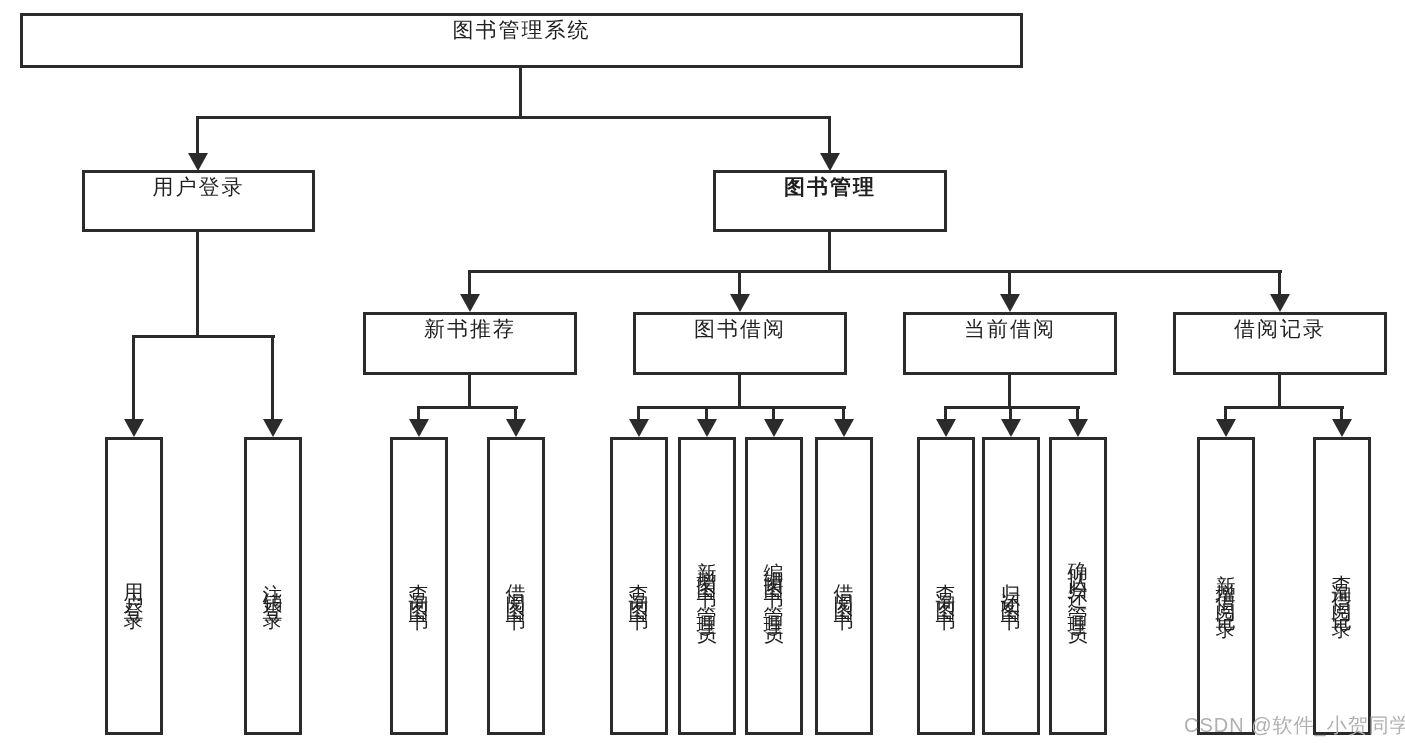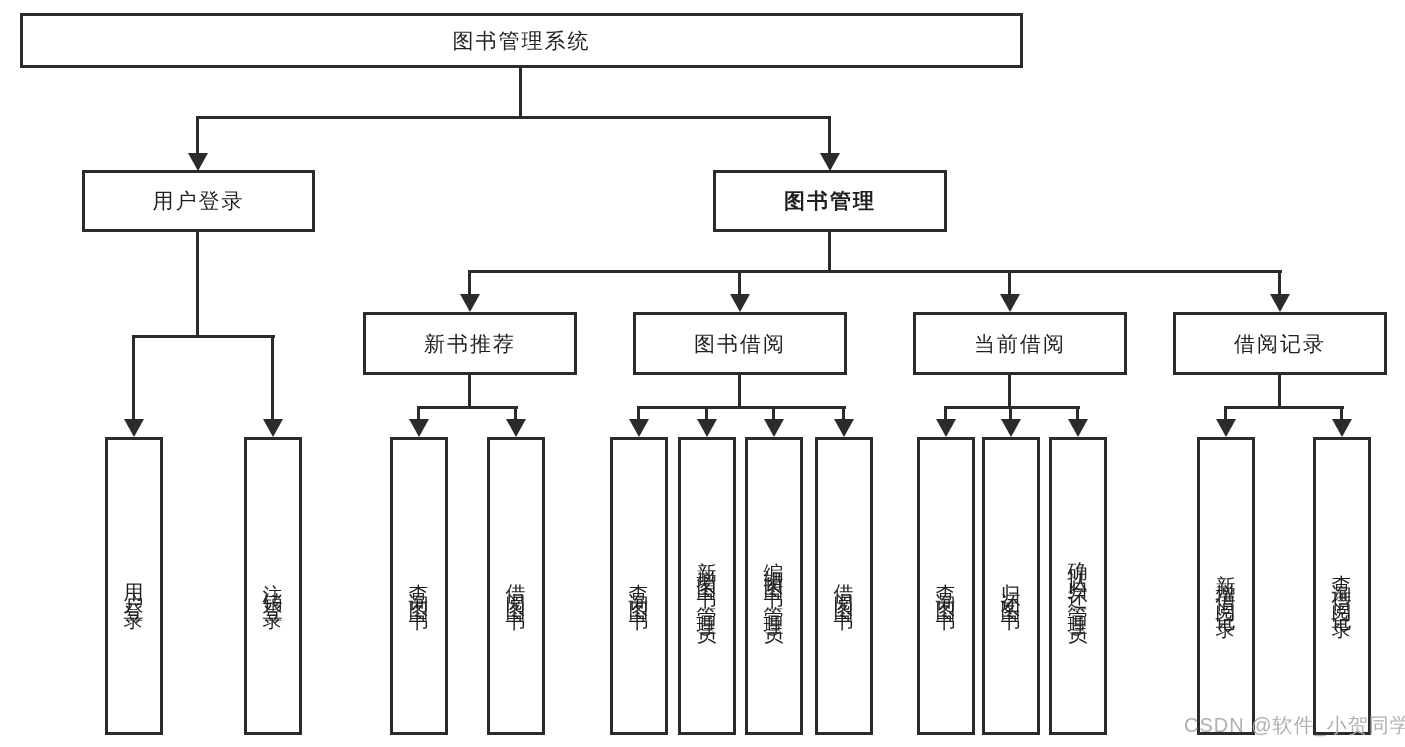--- a/index.html
+++ b/index.html
@@ -11,21 +11,21 @@
     font-family: "Liberation Serif", "DejaVu Serif", serif;
     color: #1f1f1f;
     overflow: hidden;
   }
   .hbox {
     position: absolute;
     box-sizing: border-box;
     border: 3px solid #2b2b2b;
     background: #ffffff;
     display: flex;
-    align-items: center;
+    align-items: flex-start;
     justify-content: center;
     font-size: 21px;
     letter-spacing: 2px;
   }
   .vbox {
     position: absolute;
     box-sizing: border-box;
     width: 58px;
     height: 298px;
     border: 3px solid #2b2b2b;
@@ -102,21 +102,21 @@
   <div class="arrow" style="left:730px; top:294px;"></div>
   <div class="arrow" style="left:1000px; top:294px;"></div>
   <div class="arrow" style="left:1270px; top:294px;"></div>
 
   <div class="hbox" style="left:363px; top:312px; width:214px; height:63px;">
     <span>新书推荐</span>
   </div>
   <div class="hbox" style="left:633px; top:312px; width:214px; height:63px;">
     <span>图书借阅</span>
   </div>
-  <div class="hbox" style="left:903px; top:312px; width:214px; height:63px;margin-left:10px;">
+  <div class="hbox" style="left:903px; top:312px; width:214px; height:63px;">
     <span>当前借阅</span>
   </div>
   <div class="hbox" style="left:1173px; top:312px; width:214px; height:63px;">
     <span>借阅记录</span>
   </div>
 
   <div class="vline" style="left:468px; top:375px; height:33px;"></div>
   <div class="hline" style="left:417px; top:406px; width:101px;"></div>
   <div class="vline" style="left:417px; top:406px; height:13px;"></div>
   <div class="vline" style="left:514px; top:406px; height:13px;"></div>

